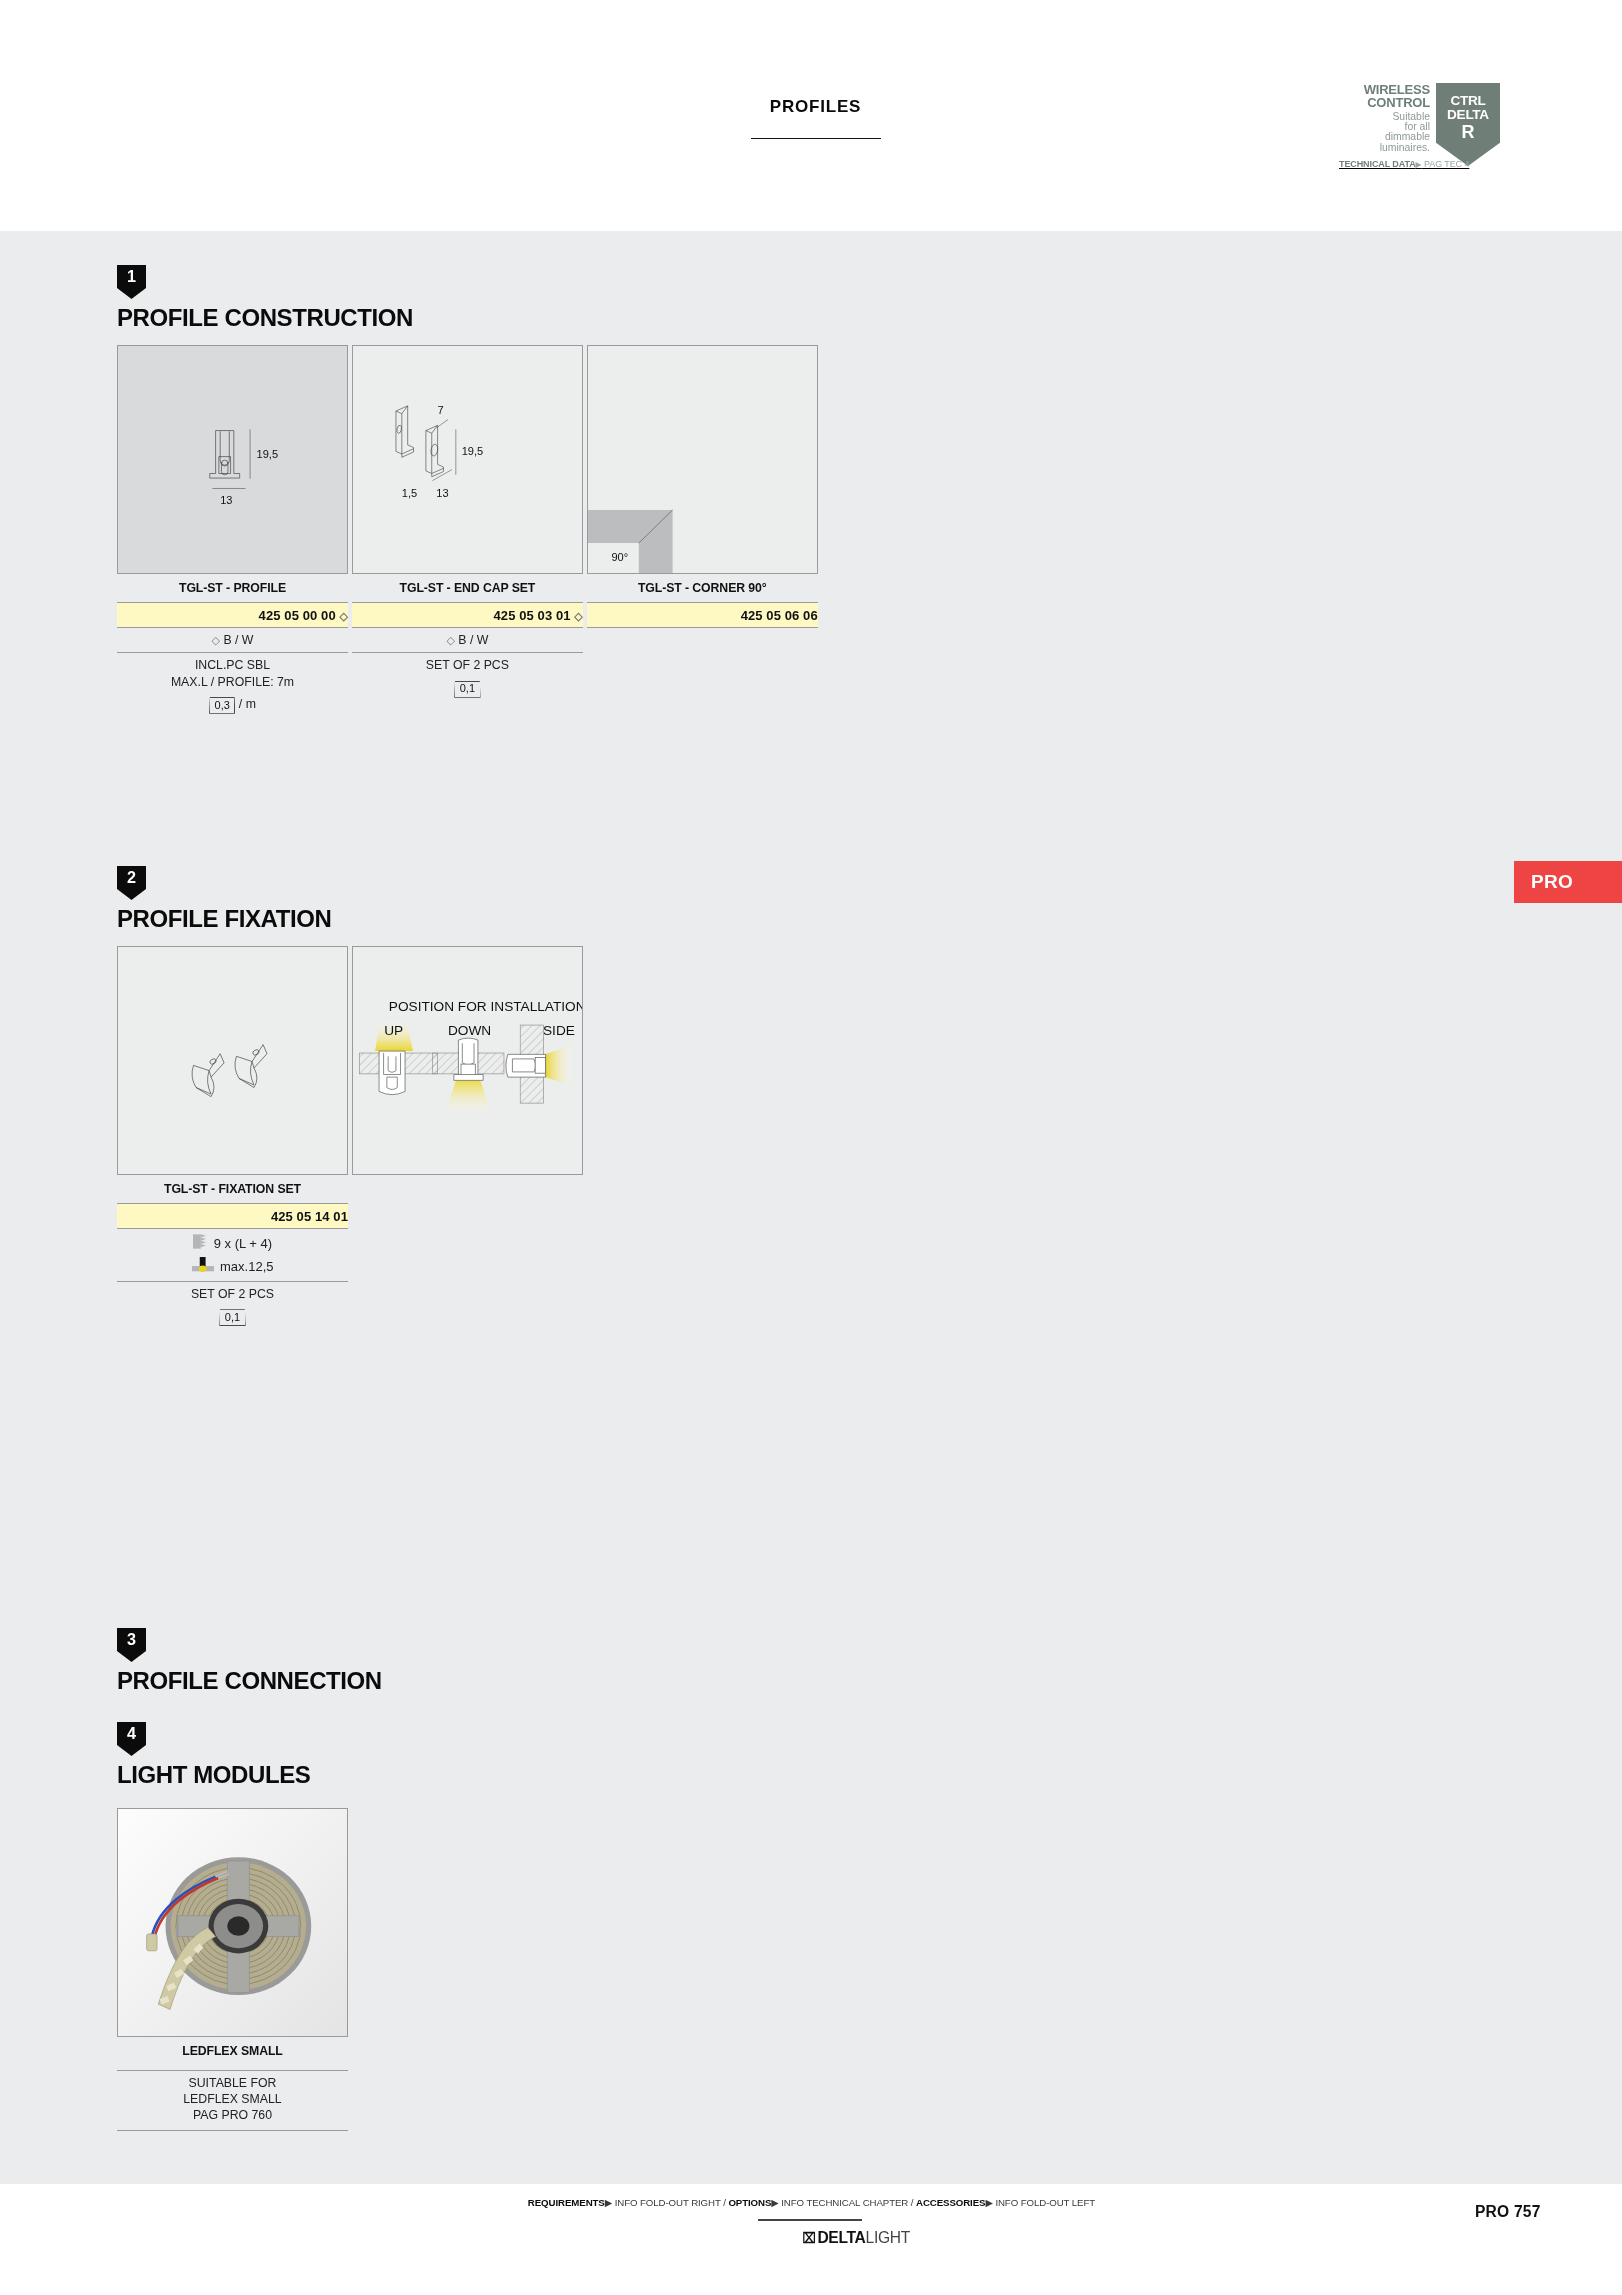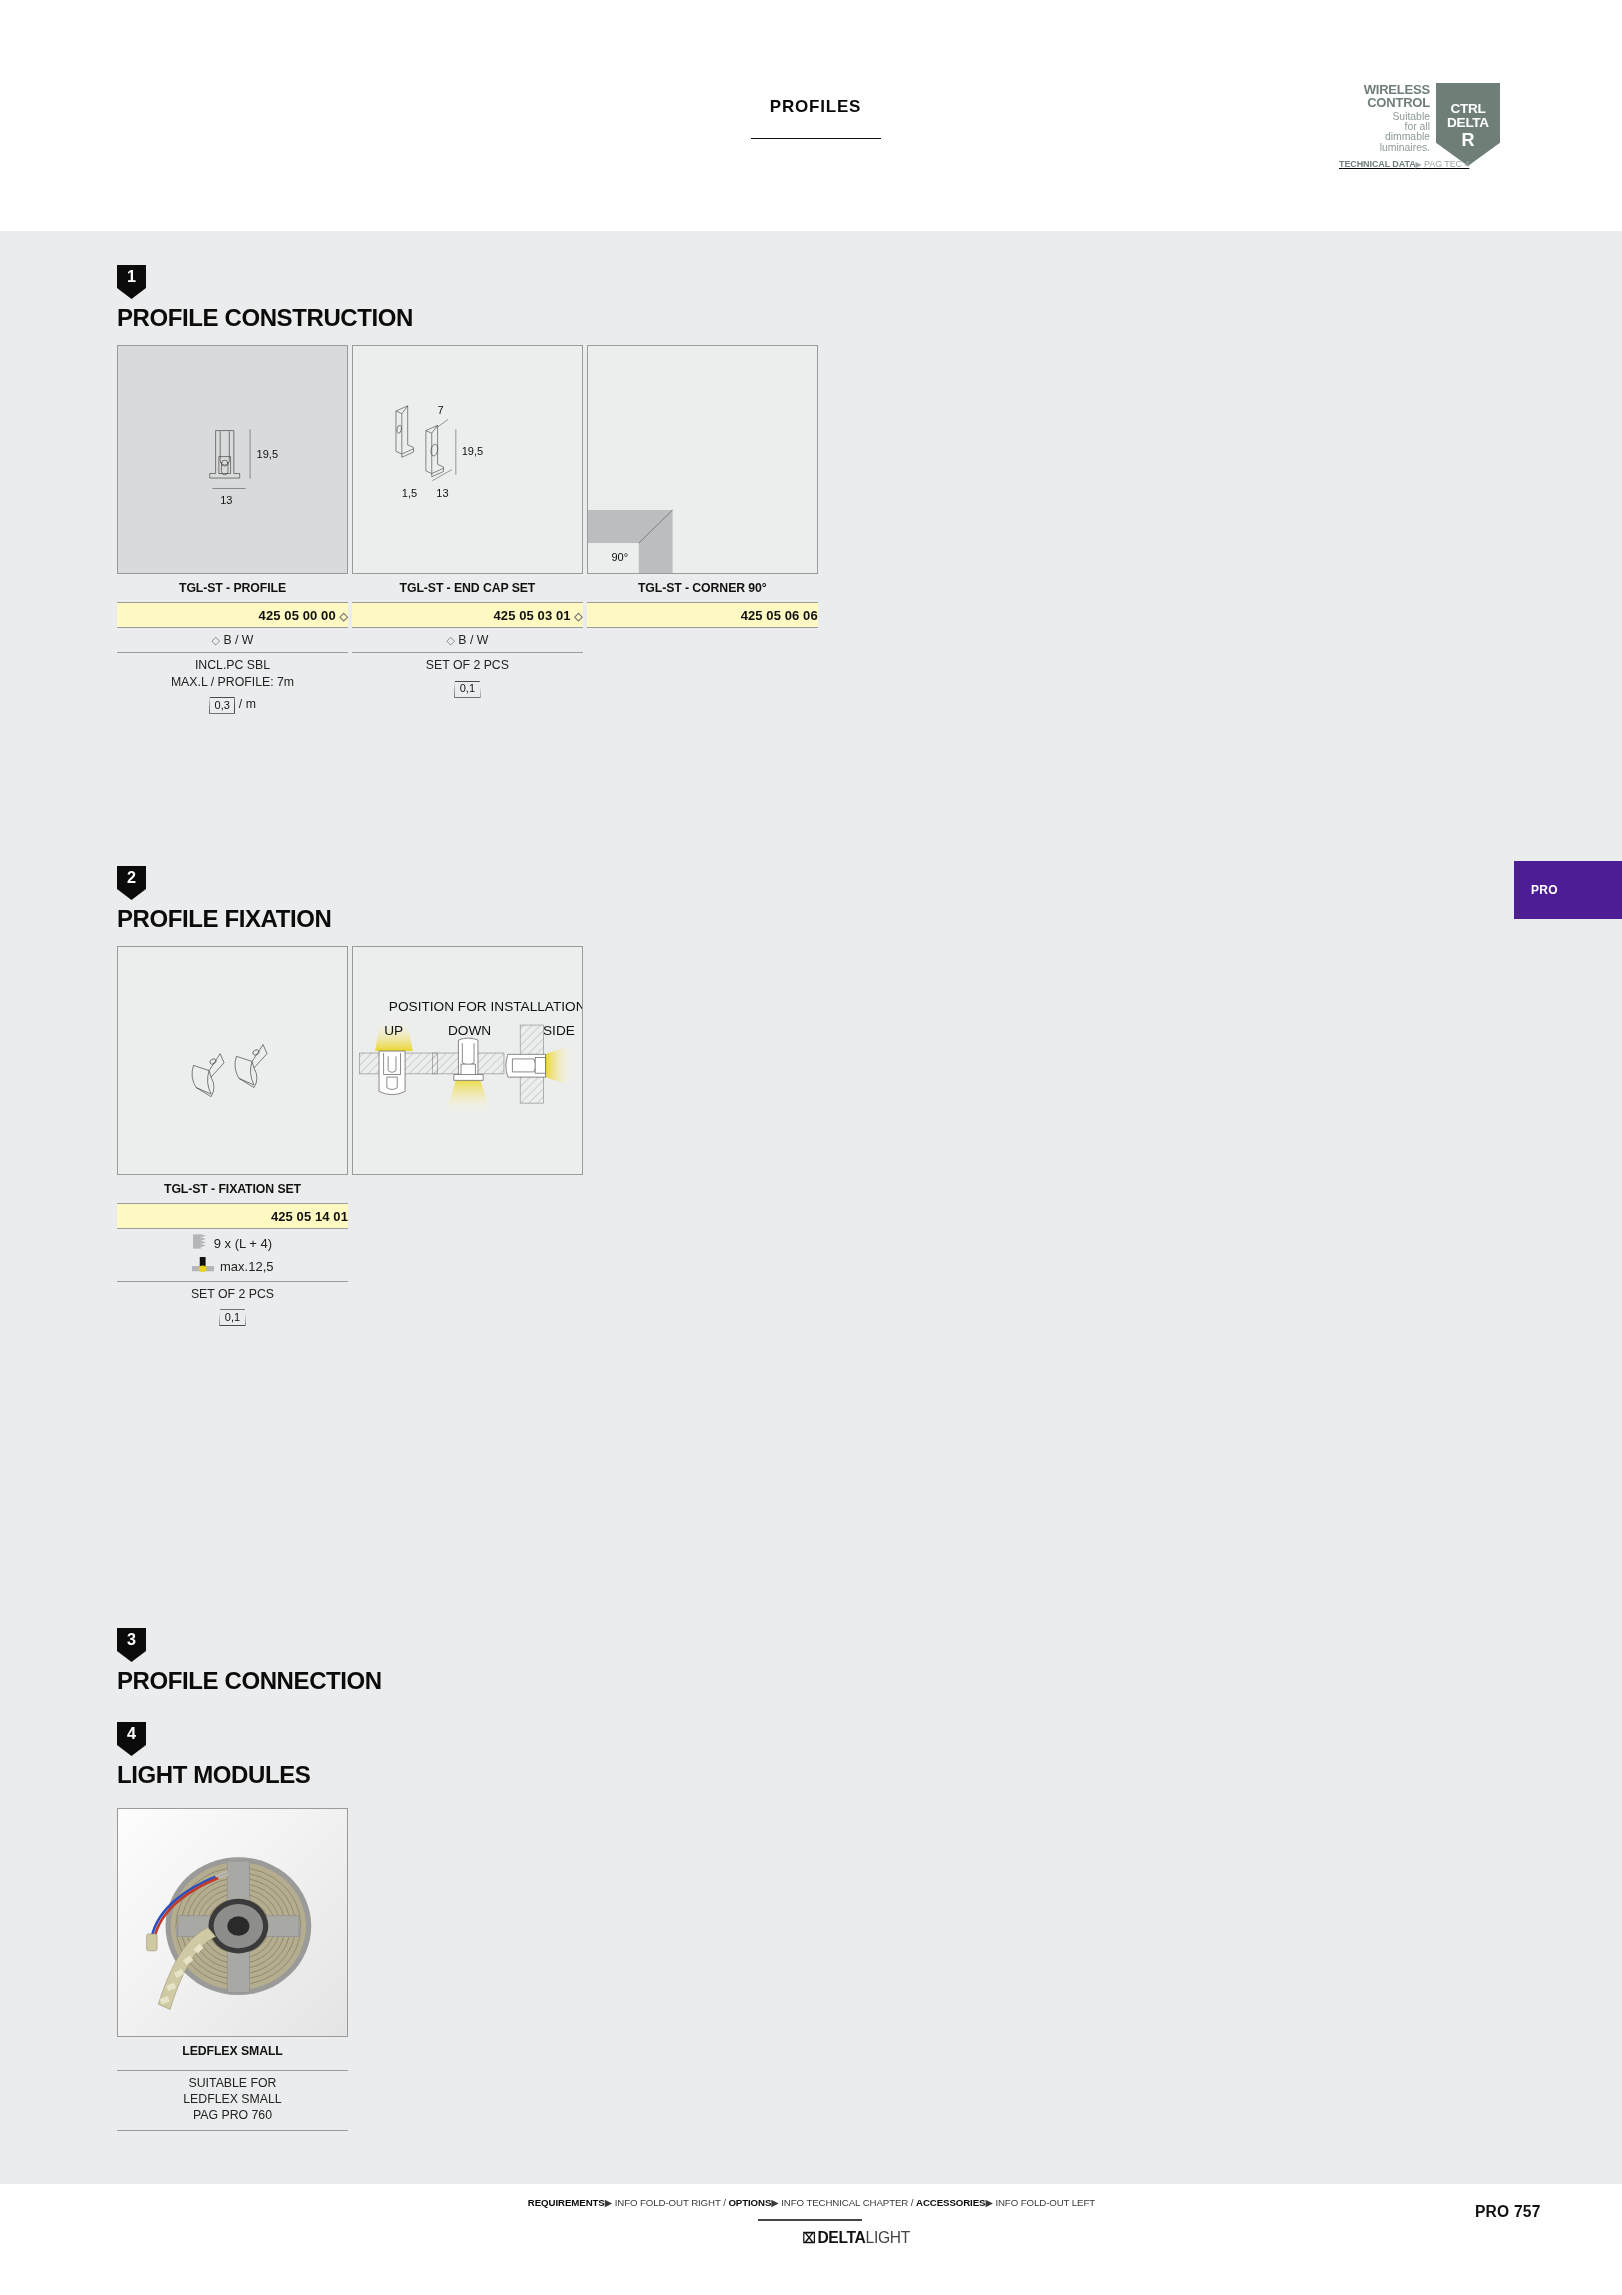--- a/index.html
+++ b/index.html
@@ -23,36 +23,36 @@
   .badge-left { position:absolute; left:0; top:0; width:91px; text-align:right; }
   .badge-wl1, .badge-wl2 {
     font-size:13px; font-weight:bold; color:#6f7f78; line-height:13px; letter-spacing:-0.2px;
   }
   .badge-sub { margin-top:2.6px; font-size:10.4px; color:#8d9a95; line-height:10.4px; text-align:right; }
   .badge-shield {
     position:absolute; left:97px; top:0; width:64px; height:83px;
     background:#6f7f78; clip-path: polygon(0 0, 100% 0, 100% 72%, 50% 100%, 0 72%);
     color:#fff; text-align:center;
   }
-  .badge-ctrl { font-size:13.6px; font-weight:bold; line-height:13.6px; padding-top:19px; letter-spacing:-0.3px;}
+  .badge-ctrl { font-size:13.6px; font-weight:bold; line-height:13.6px; padding-top:11px; letter-spacing:-0.3px;}
   .badge-delta { font-size:13.6px; font-weight:bold; line-height:14.3px; letter-spacing:-0.3px;}
   .badge-r { font-size:18px; font-weight:bold; line-height:21px; }
   .badge-tech { position:absolute; left:0px; top:76px; width:175px; font-size:9px; white-space:nowrap;text-decoration:underline; }
   .badge-tech b { color:#6f7f78; font-weight:bold; letter-spacing:-0.1px;}
   .badge-tech span { color:#9aa6a1; letter-spacing:-0.1px;}
   .tri { font-size:7.8px; color:#6f7f78; }
 
   
   .body-bg { position:absolute; left:0; top:231px; width:1623px; height:1953px; background:#ebeced; }
 
   
   .pro-tab {
-    position:absolute; left:1514px; top:861px; width:109px; height:58px;
-    background:#4c1d95; color:#fff; display:flex; align-items:center; padding-left:17px;
-    font-size:12px; font-weight:bold; letter-spacing:0.3px;
+    position:absolute; left:1514px; top:861px; width:109px; height:42px;
+    background:#ef4444; color:#fff; display:flex; align-items:center; padding-left:17px;
+    font-size:19px; font-weight:bold; letter-spacing:0.3px;
   }
 
   
   .section { position:absolute; }
   .sec-num {
     width:29px; height:34px; background:#0b0b0b; color:#fff;
     clip-path: polygon(0 0, 100% 0, 100% 68%, 50% 100%, 0 68%);
     font-size:16.2px; font-weight:bold; text-align:center; line-height:22px;
   }
   .sec-title { margin-top:5.2px; font-size:24px; font-weight:bold; color:#0b0b0b; letter-spacing:-0.4px; }

